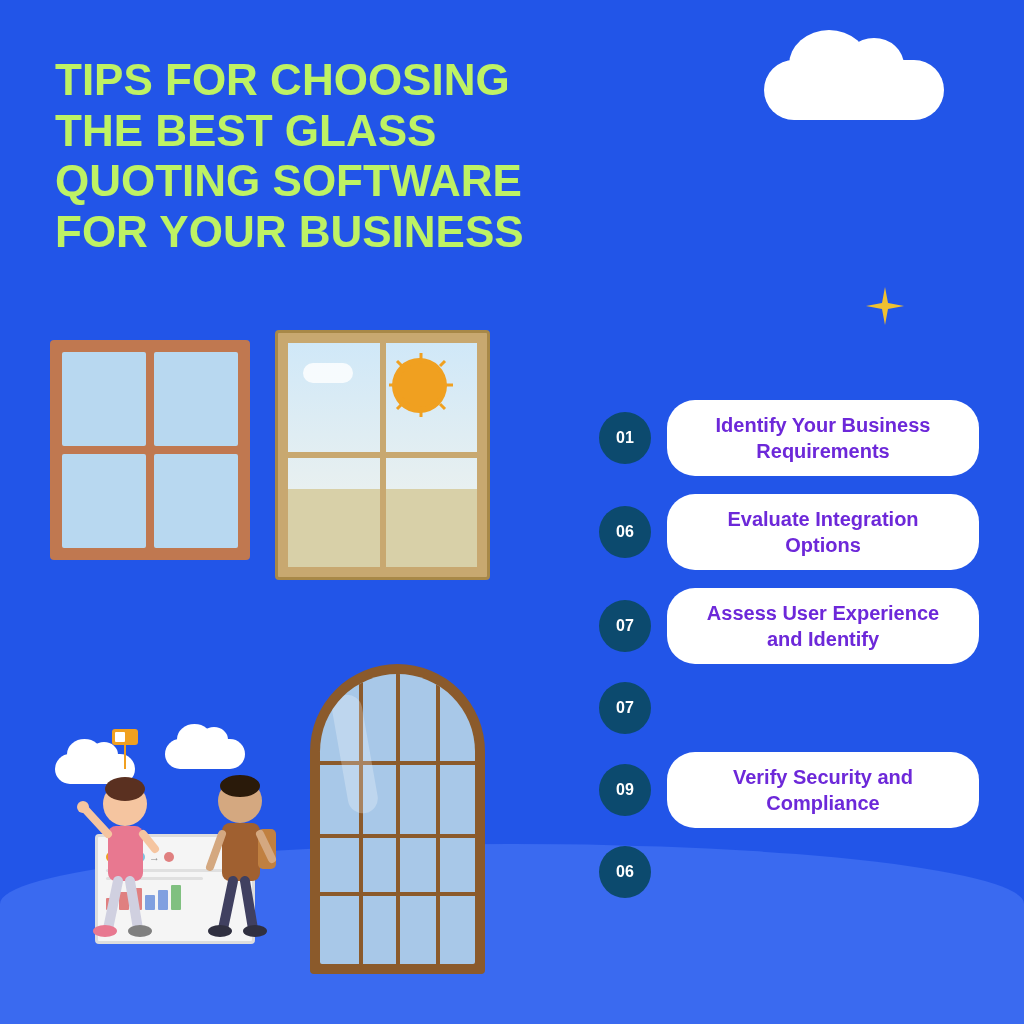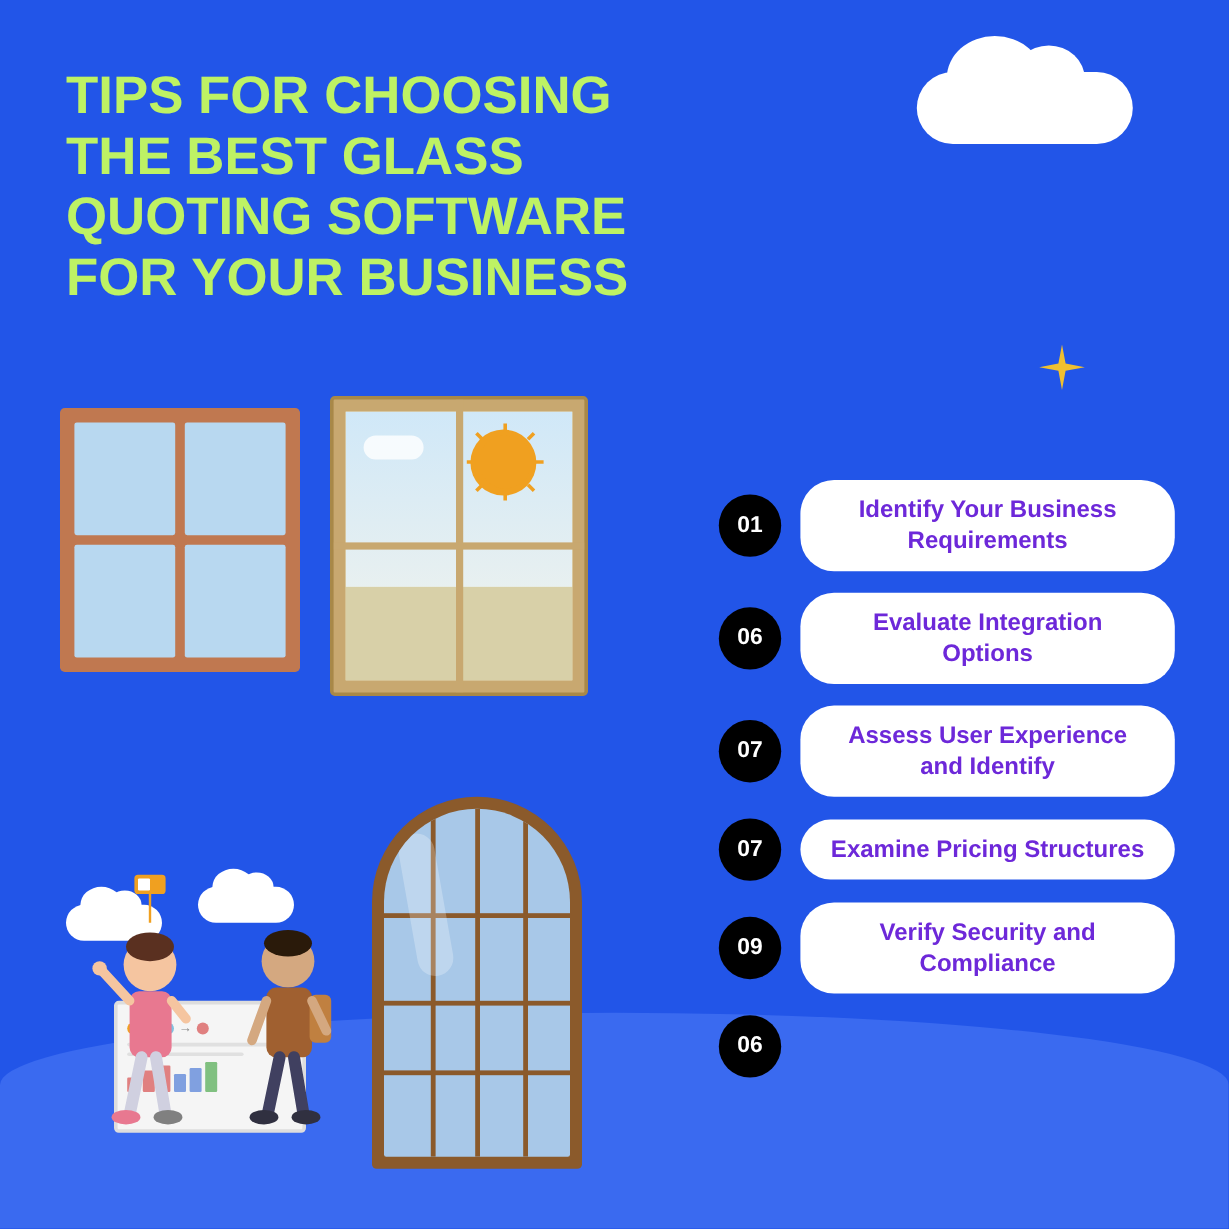--- a/index.html
+++ b/index.html
@@ -355,26 +355,26 @@
 
     .list-item {
       display: flex;
       align-items: center;
       gap: 16px;
     }
 
     .list-number {
       min-width: 52px;
       height: 52px;
-      background: #000000;
+      background: #0c4a6e;
       border-radius: 50%;
       display: flex;
       align-items: center;
       justify-content: center;
-      font-size: 19px;
+      font-size: 16px;
       font-weight: 900;
       color: white;
       font-family: Arial, sans-serif;
       flex-shrink: 0;
     }
 
     .list-label {
       background: white;
       border-radius: 28px;
       padding: 12px 22px;
@@ -548,21 +548,20 @@
       <div class="list-item">
         <div class="list-number">06</div>
         <div class="list-label">Evaluate Integration Options</div>
       </div>
       <div class="list-item">
         <div class="list-number">07</div>
         <div class="list-label">Assess User Experience and Identify</div>
       </div>
       <div class="list-item">
         <div class="list-number">07</div>
-        <div class="list-label">Examine Pricing Structures</div>
       </div>
       <div class="list-item">
         <div class="list-number">09</div>
         <div class="list-label">Verify Security and Compliance</div>
       </div>
       <div class="list-item">
         <div class="list-number">06</div>
       </div>
     </div>
 

